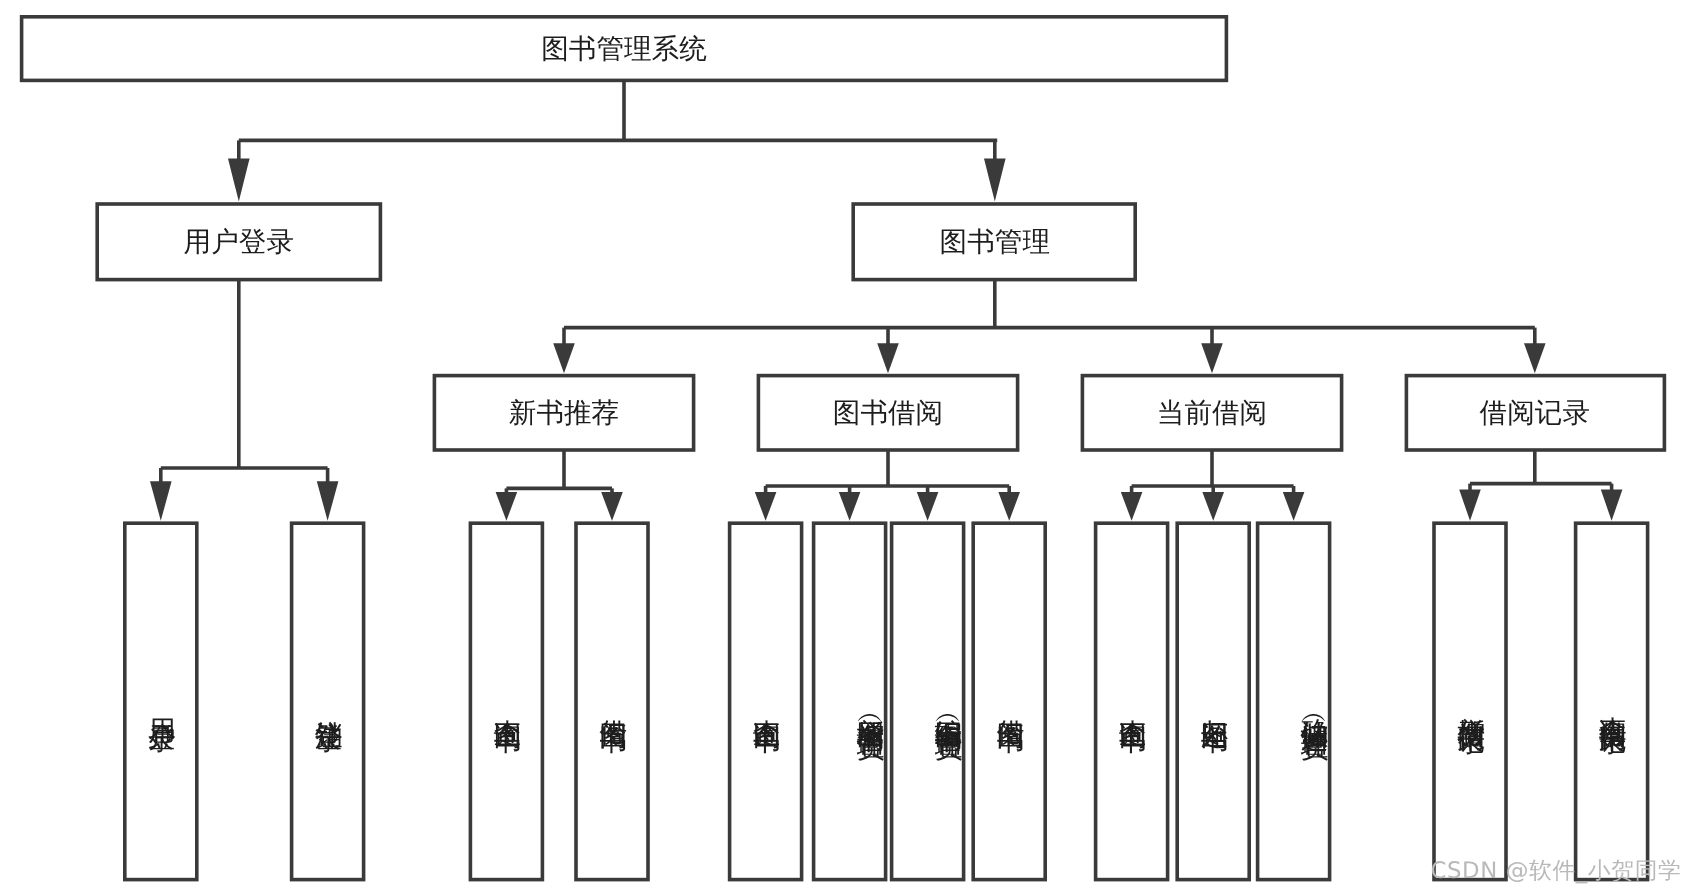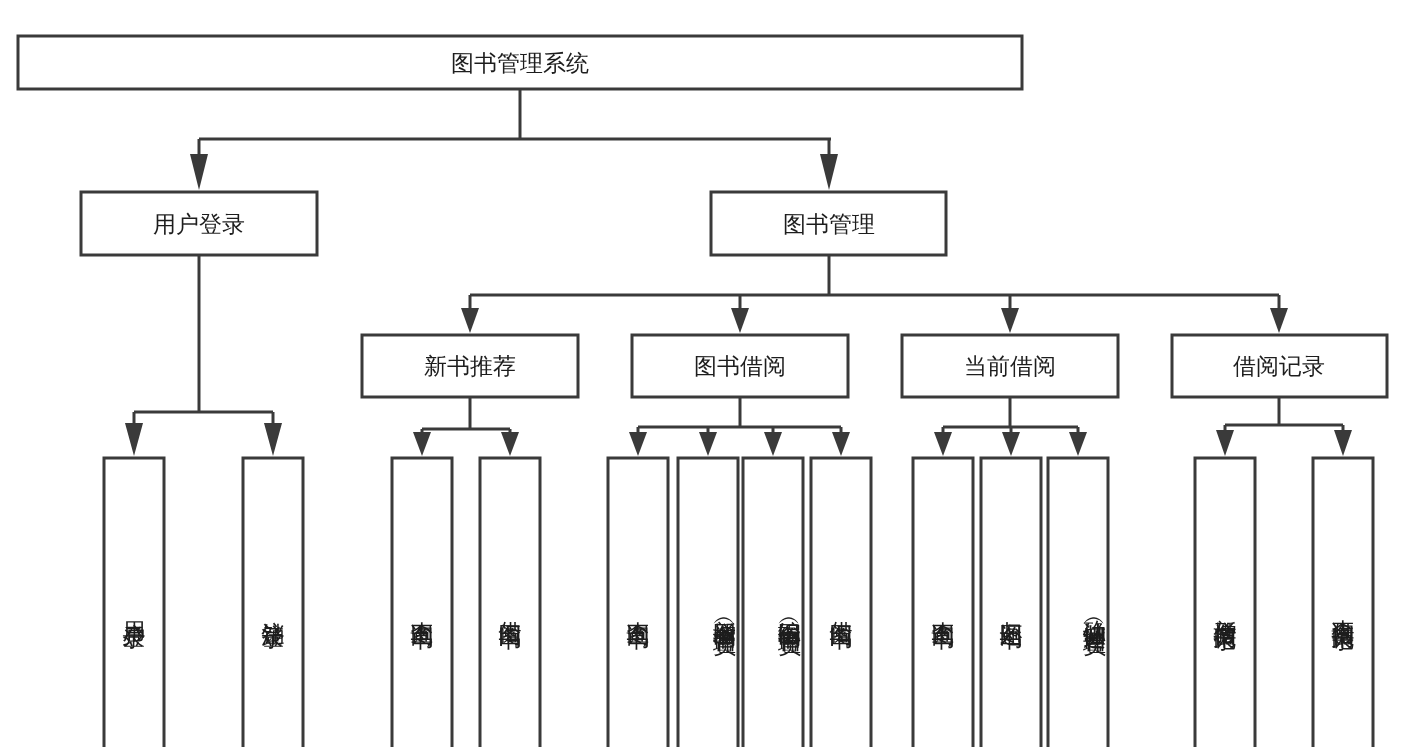--- a/index.html
+++ b/index.html
@@ -11,21 +11,20 @@
     width: 1405px;
     height: 747px;
     overflow: hidden;
     font-family: "DejaVu Sans", "Liberation Sans", sans-serif;
   }
   #diagram-root {
     position: relative;
     width: 1405px;
     height: 535px;
     background: #ffffff;
-    margin-top: 22px;
   }
   svg#flow-svg {
     position: absolute;
     top: 0;
     left: 0;
     width: 1405px;
     height: 747px;
   }
   .node-box {
     fill: #ffffff;
@@ -199,14 +198,15 @@
   <div class="leaf-label-wrap" style="left:608px; top:436px; width:60px; height:297px;">查询图书</div>
   <div class="leaf-label-wrap" style="left:678px; top:436px; width:60px; height:297px; align-items:flex-start; padding-top:8px; box-sizing:border-box;">新增图书（管理员）</div>
   <div class="leaf-label-wrap" style="left:743px; top:436px; width:60px; height:297px; align-items:flex-start; padding-top:8px; box-sizing:border-box;">编辑图书（管理员）</div>
   <div class="leaf-label-wrap" style="left:811px; top:436px; width:60px; height:297px;">借阅图书</div>
   <div class="leaf-label-wrap" style="left:913px; top:436px; width:60px; height:297px;">查询图书</div>
   <div class="leaf-label-wrap" style="left:981px; top:436px; width:60px; height:297px;">归还图书</div>
   <div class="leaf-label-wrap" style="left:1048px; top:436px; width:60px; height:297px; align-items:flex-start; padding-top:8px; box-sizing:border-box;">确认归还（管理员）</div>
   <div class="leaf-label-wrap" style="left:1195px; top:436px; width:60px; height:297px;">新增借阅记录</div>
   <div class="leaf-label-wrap" style="left:1313px; top:436px; width:60px; height:297px;">查询借阅记录</div>
 
+  <div class="watermark">CSDN @软件_小贺同学</div>
 
 </div>
 
 </body></html>

